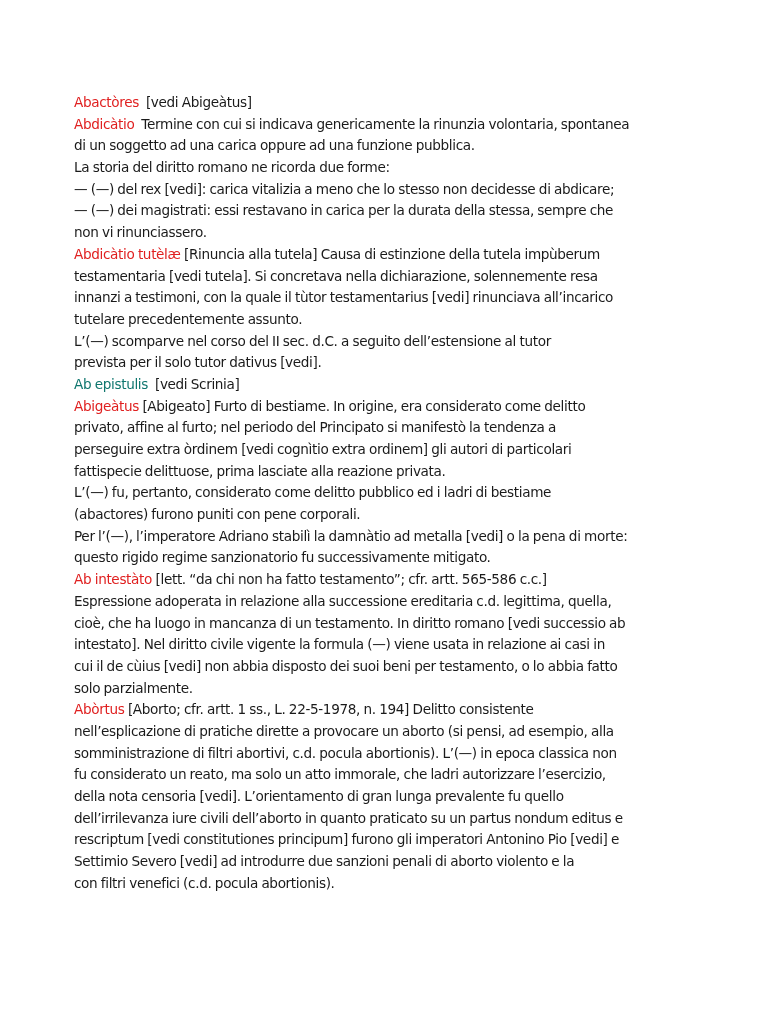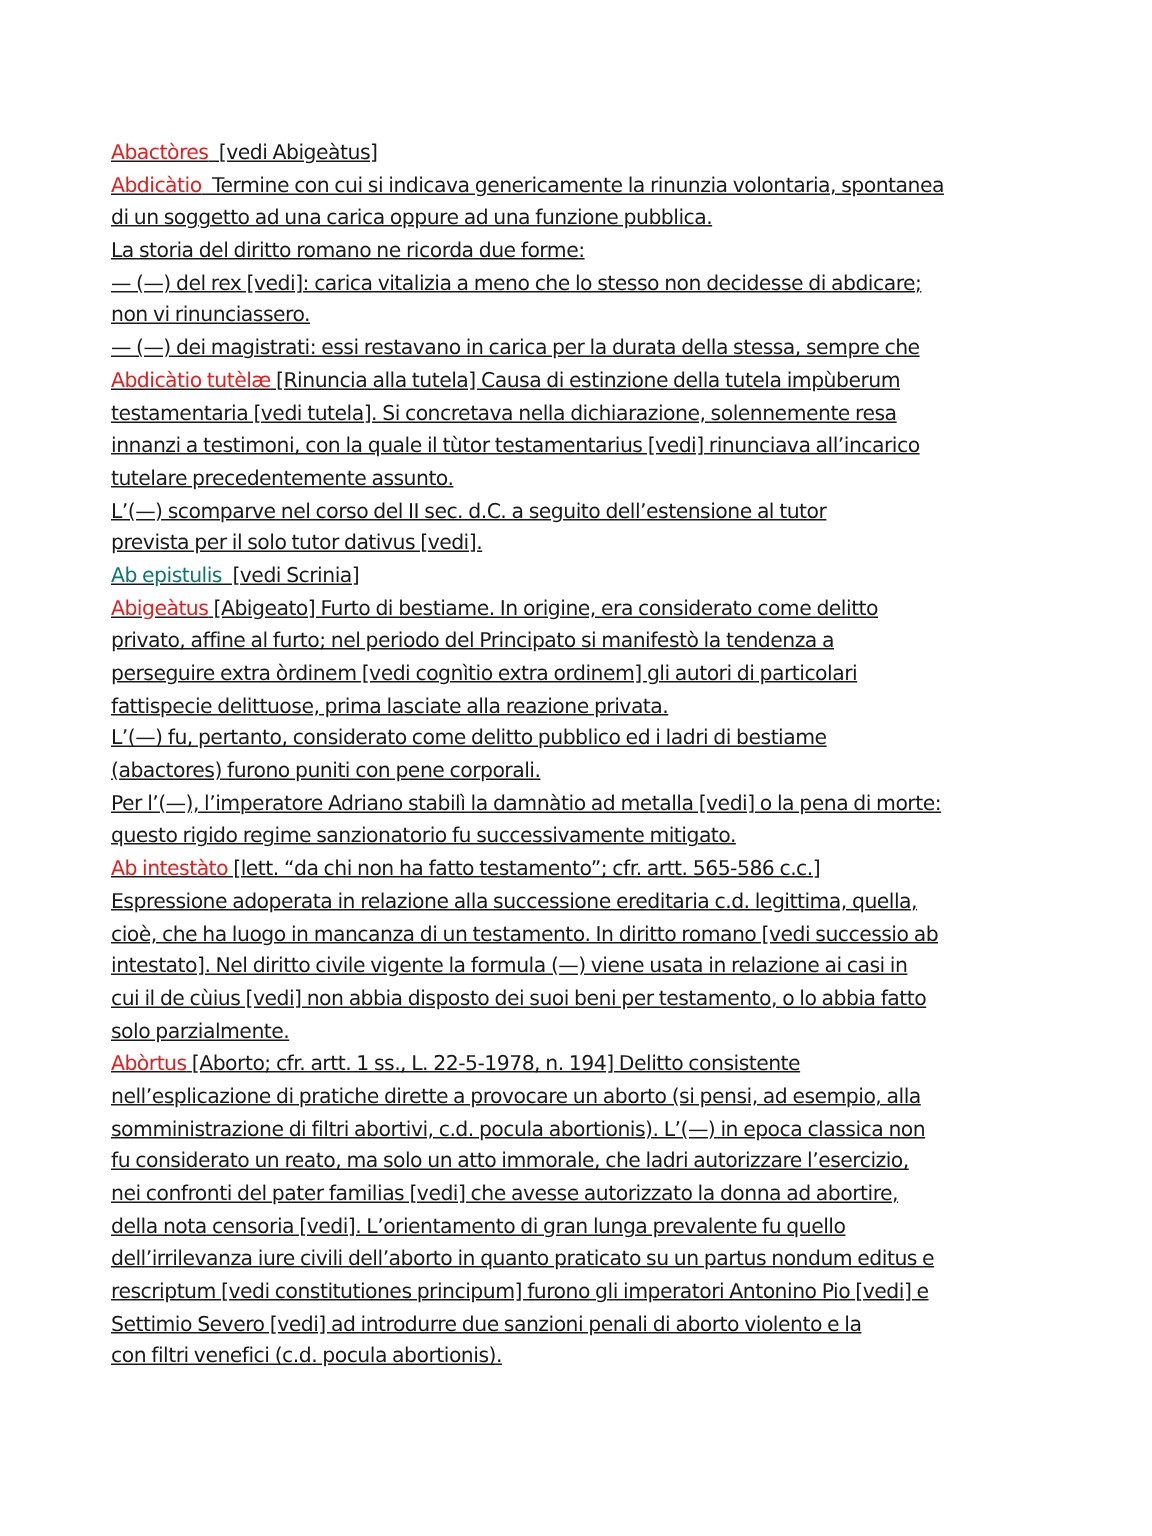--- a/index.html
+++ b/index.html
@@ -17,21 +17,20 @@
       position: absolute;
       left: 74px;
       top: 92px;
       width: 660px;
       font-family: "DejaVu Sans", sans-serif;
       font-size: 13.6px;
       line-height: 21.7px;
       color: #1a1a1a;
       letter-spacing: -0.35px;
       word-spacing: -0.5px;
-      text-decoration: underline;
     }
     .line {
       white-space: nowrap;
       height: 21.7px;
     }
     .term {
       color: #e02020;
     }
   </style>
 </head>
@@ -41,22 +40,22 @@
 
   <div>
     <div class="line"><span class="term" style="color: rgb(224, 32, 32);">Abactòres</span><span style="white-space:pre">  [vedi Abigeàtus]</span></div>
   </div>
 
   <div>
     <div class="line"><span class="term" style="color: rgb(224, 32, 32);">Abdicàtio</span><span style="white-space:pre">  Termine con cui si indicava genericamente la rinunzia volontaria, spontanea</span></div>
     <div class="line">di un soggetto ad una carica oppure ad una funzione pubblica.</div>
     <div class="line">La storia del diritto romano ne ricorda due forme:</div>
     <div class="line">— (—) del rex [vedi]: carica vitalizia a meno che lo stesso non decidesse di abdicare;</div>
+    <div class="line">— (—) dei magistrati: essi restavano in carica per la durata della stessa, sempre che</div>
     <div class="line">non vi rinunciassero.</div>
-    <div class="line">— (—) dei magistrati: essi restavano in carica per la durata della stessa, sempre che</div>
   </div>
 
   <div>
     <div class="line"><span class="term" style="color: rgb(224, 32, 32);">Abdicàtio tutèlæ</span><span style="white-space:pre"> [Rinuncia alla tutela] Causa di estinzione della tutela impùberum</span></div>
     <div class="line">testamentaria [vedi tutela]. Si concretava nella dichiarazione, solennemente resa</div>
     <div class="line">innanzi a testimoni, con la quale il tùtor testamentarius [vedi] rinunciava all’incarico</div>
     <div class="line">tutelare precedentemente assunto.</div>
     <div class="line">L’(—) scomparve nel corso del II sec. d.C. a seguito dell’estensione al tutor</div>
     <div class="line">prevista per il solo tutor dativus [vedi].</div>
   </div>
@@ -83,21 +82,20 @@
     <div class="line">intestato]. Nel diritto civile vigente la formula (—) viene usata in relazione ai casi in</div>
     <div class="line">cui il de cùius [vedi] non abbia disposto dei suoi beni per testamento, o lo abbia fatto</div>
     <div class="line">solo parzialmente.</div>
   </div>
 
   <div>
     <div class="line"><span class="term" style="color: rgb(224, 32, 32); text-align: right;">Abòrtus</span><span style="white-space:pre"> [Aborto; cfr. artt. 1 ss., L. 22-5-1978, n. 194] Delitto consistente</span></div>
     <div class="line">nell’esplicazione di pratiche dirette a provocare un aborto (si pensi, ad esempio, alla</div>
     <div class="line">somministrazione di filtri abortivi, c.d. pocula abortionis). L’(—) in epoca classica non</div>
     <div class="line">fu considerato un reato, ma solo un atto immorale, che ladri autorizzare l’esercizio,</div>
-    <div class="line">nei confronti del pater familias [vedi] che avesse autorizzato la donna ad abortire,</div>
     <div class="line">della nota censoria [vedi]. L’orientamento di gran lunga prevalente fu quello</div>
     <div class="line">dell’irrilevanza iure civili dell’aborto in quanto praticato su un partus nondum editus e</div>
     <div class="line">rescriptum [vedi constitutiones principum] furono gli imperatori Antonino Pio [vedi] e</div>
     <div class="line">Settimio Severo [vedi] ad introdurre due sanzioni penali di aborto violento e la</div>
     <div class="line">con filtri venefici (c.d. pocula abortionis).</div>
   </div>
 
 </div>
 
 </body></html>

